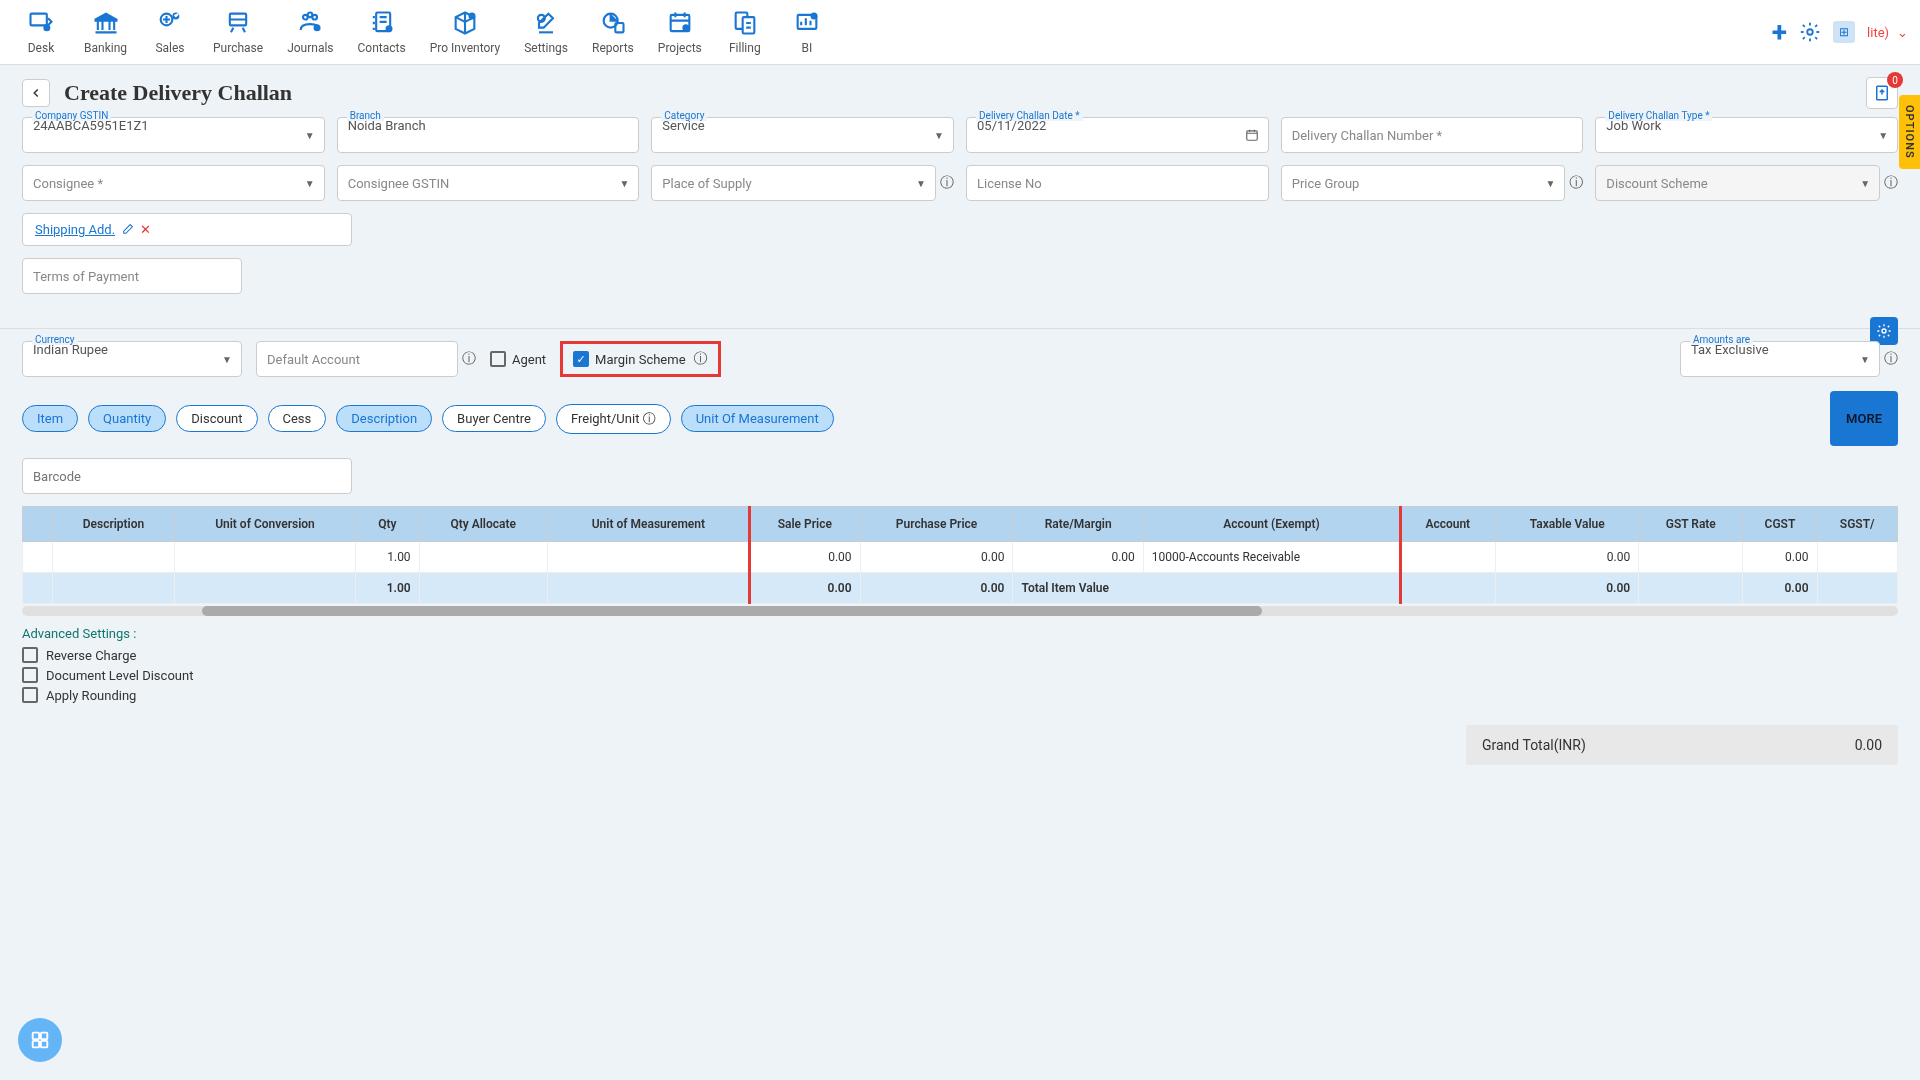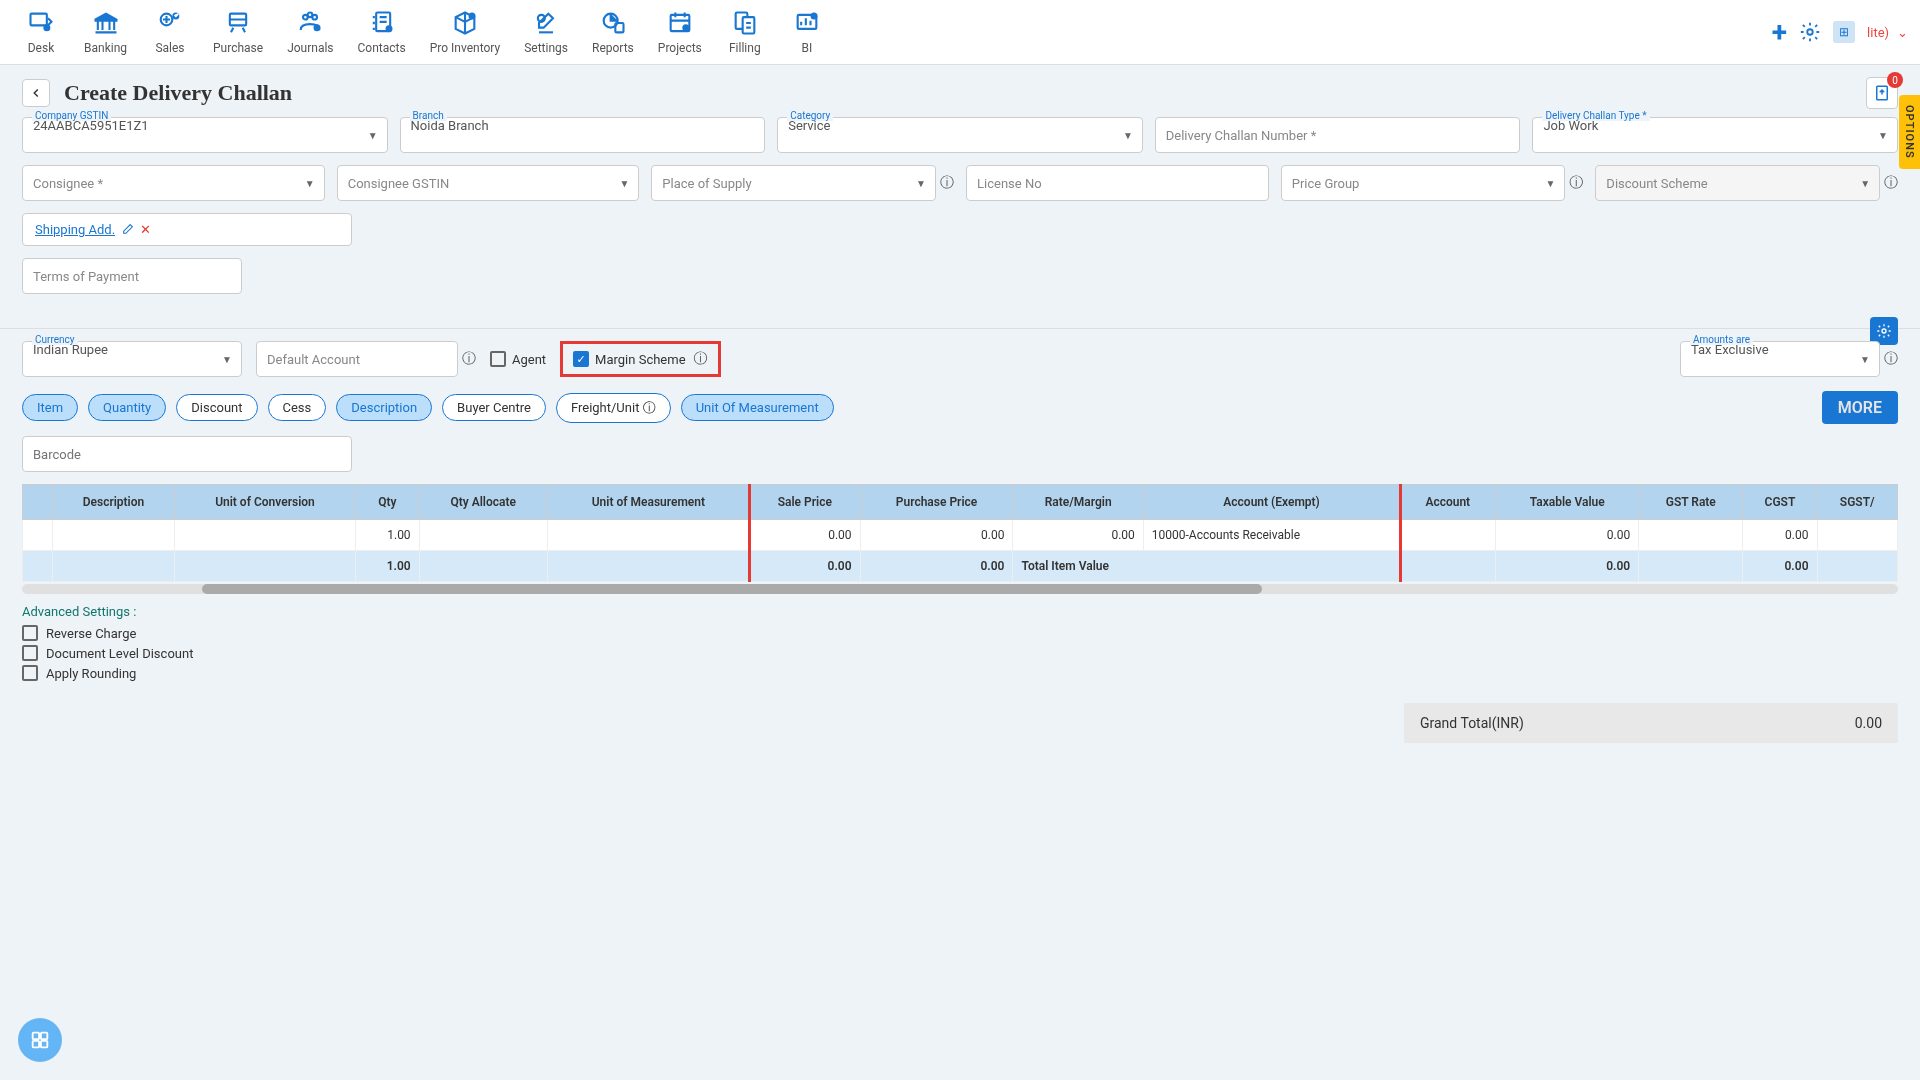--- a/index.html
+++ b/index.html
@@ -52,21 +52,21 @@
 .checkbox-wrap { display: flex; align-items: center; gap: 6px; }
 .checkbox-box { width: 16px; height: 16px; border: 2px solid #666; border-radius: 2px; display:inline-flex; align-items:center; justify-content:center;}
 .checkbox-box.checked { background: #1976d2; border-color: #1976d2; color:#fff; font-size:11px;}
 .margin-highlight { border: 3px solid #e53935; padding: 6px 10px; display:flex; align-items:center; gap:6px;}
 .gear-float { position:absolute; right:22px; top:-24px; background:#1976d2; color:#fff; width:28px; height:28px; border-radius:4px; display:flex; align-items:center; justify-content:center;}
 
 
 .pills-row { display: flex; align-items: center; gap: 10px; padding: 4px 22px 12px 22px; flex-wrap:wrap;}
 .pill { padding: 5px 14px; border-radius: 16px; border: 1px solid #1976d2; font-size: 13px; cursor:pointer; background:#fff; color:#333;}
 .pill.active { background: #bbdefb; color: #1976d2; }
-.more-btn { margin-left: auto; background: #1976d2; color: #e5e5e5; border: none; padding: 7px 16px; border-radius: 4px; font-size: 16px; font-weight:600;}
+.more-btn { margin-left: auto; background: #1976d2; color: #0f172a; border: none; padding: 20px 16px; border-radius: 4px; font-size: 13px; font-weight:600;}
 
 .barcode-row { padding: 0 22px 12px 22px; }
 .barcode-input { width: 330px; height: 36px; border: 1px solid #ccc; border-radius: 4px; padding: 0 10px; font-size: 13px; }
 
 
 .table-container { padding: 0 22px; overflow-x: auto; position:relative;}
 .data-table { width: 100%; border-collapse: collapse; background: #fff; min-width: 1600px;}
 .data-table th { background: #b3d4ee; padding: 10px 8px; font-size: 12px; font-weight: 600; color: #333; border: 1px solid #ccc; text-align:center; white-space:nowrap;}
 .data-table td { padding: 8px; font-size: 12px; border: 1px solid #eee; text-align: right; white-space:nowrap;}
 .data-table td.text-left { text-align:left; }
@@ -74,21 +74,21 @@
 
 
 .table-highlight-box { position:absolute; border:3px solid #e53935; pointer-events:none; }
 
 
 .adv-settings { padding: 10px 22px; }
 .adv-title { font-size: 13px; color: #0f766e; margin-bottom: 6px; }
 .adv-item { display: flex; align-items: flex-end; gap: 8px; margin-bottom: 4px; font-size:13px;}
 
 
-.grand-total { background: #e8e8e8; margin: 8px 22px 20px auto; width: 494px; padding: 12px 16px; display: flex; justify-content: space-between; font-size: 14px; border-radius:2px;}
+.grand-total { background: #e8e8e8; margin: 8px 22px 20px auto; width: 432px; padding: 12px 16px; display: flex; justify-content: space-between; font-size: 14px; border-radius:2px;}
 
 
 .fab { position: fixed; left: 18px; bottom: 18px; width: 44px; height: 44px; background: #64b5f6; border-radius: 50%; display: flex; align-items: center; justify-content: center; color: #fff; }
 
 svg { display: block; }
 .scroll-track { height:10px; background:#e0e0e0; margin:2px 22px 0 22px; border-radius:5px; position:relative;}
 .scroll-thumb { position:absolute; left:180px; width:1060px; height:10px; background:#aaa; border-radius:5px;}
 </style>
 </head>
 <body>
@@ -262,20 +262,30 @@
       <span class="dropdown-icon">▼</span>
     </div>
     <div class="form-field">
       <span class="field-label-float">Branch</span>
       <div class="field-input">Noida Branch</div>
     </div>
     <div class="form-field">
       <span class="field-label-float">Category</span>
       <div class="field-input">Service</div>
       <span class="dropdown-icon">▼</span>
+    </div>
+    <div class="form-field">
+      <span class="field-label-float">Delivery Challan Date *</span>
+      <div class="field-input">05/11/2022</div>
+      <span class="date-icon">
+          <svg width="14" height="14" viewBox="0 0 24 24" fill="none" stroke="#666" stroke-width="2">
+            <rect x="3" y="5" width="18" height="16" rx="2"></rect>
+            <path d="M3 9h18M8 3v4M16 3v4"></path>
+          </svg>
+        </span>
     </div>
     <div class="form-field">
       <input class="field-input" placeholder="Delivery Challan Number *" style="">
     </div>
     <div class="form-field">
       <span class="field-label-float">Delivery Challan Type *</span>
       <div class="field-input">Job Work</div>
       <span class="dropdown-icon">▼</span>
     </div>
   </div>

